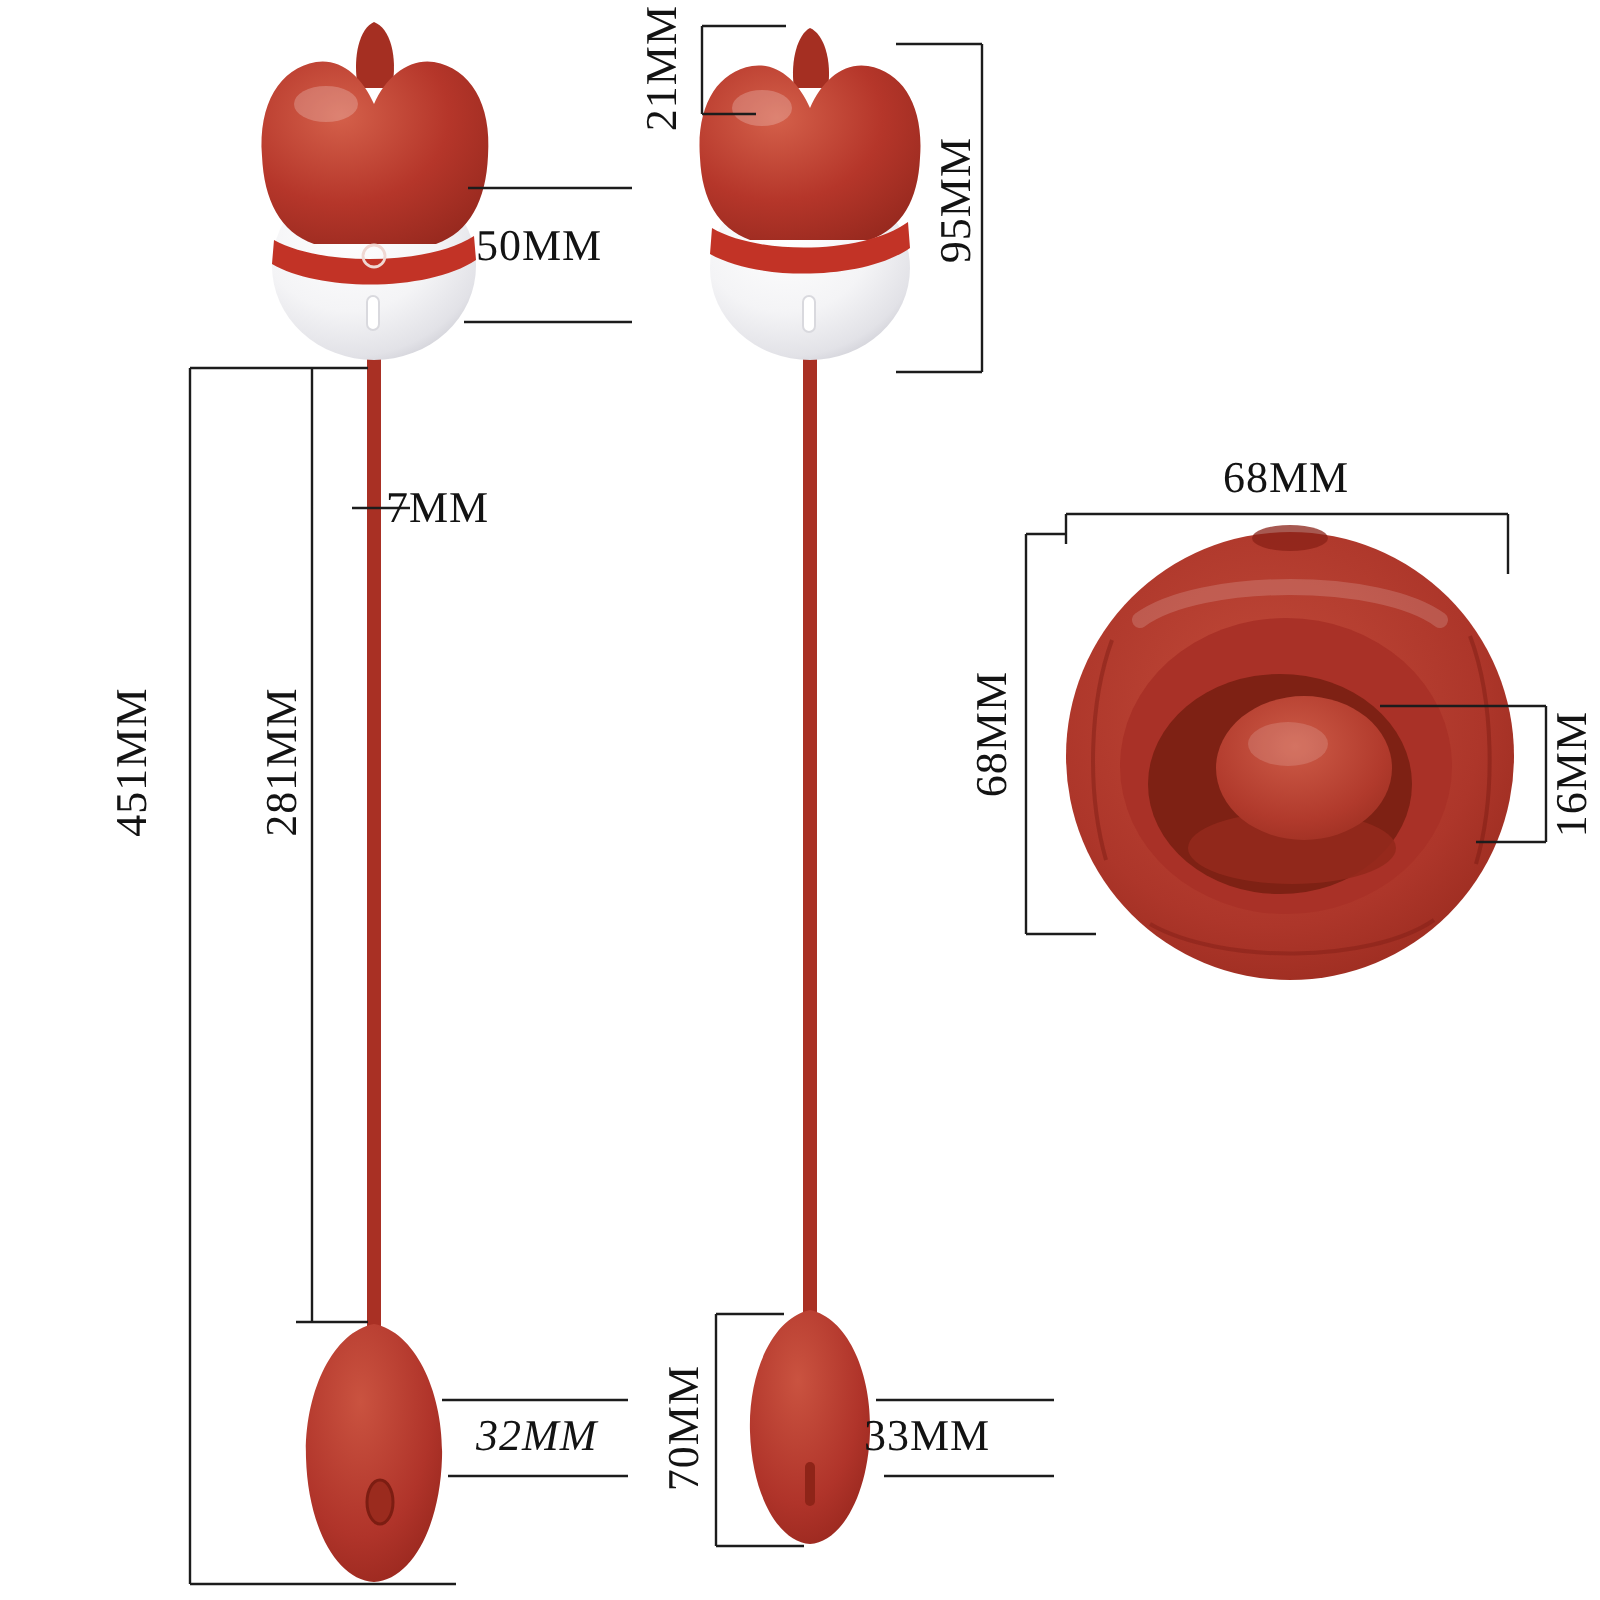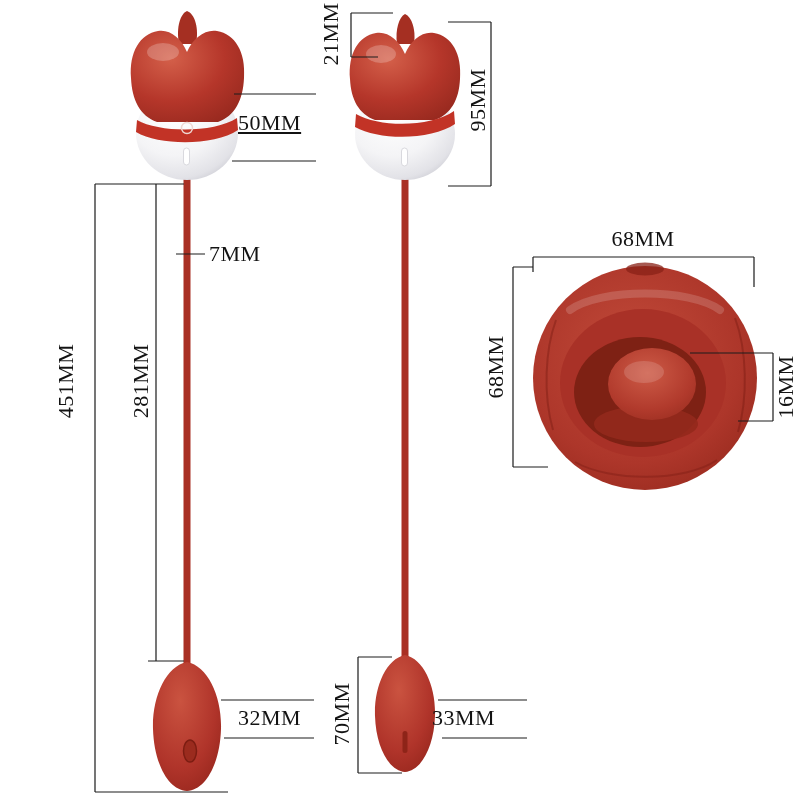--- a/index.html
+++ b/index.html
@@ -113,25 +113,25 @@
          M221 700 H314 M224 738 H314
          M351 13 V57   M351 13 H393   M351 57 H378
          M491 22 V186  M448 22 H491   M448 186 H491
          M358 657 V773 M358 657 H392  M358 773 H402
          M438 700 H527 M442 738 H527
          M533 257 H754 M533 257 V272  M754 257 V287
          M513 267 V467 M513 267 H533  M513 467 H548
          M690 353 H773 M738 421 H773  M773 353 V421" stroke="#1c1c1c" stroke-width="1.2" fill="none"></path>
   </svg>
 
-  <div class="dim" style="left:238px; top:110px;text-decoration:underline;">50MM</div>
-  <div class="dim" style="left:209px; top:241px;">7MM</div>
+  <div class="dim" style="left:238px; top:110px;">50MM</div>
+  <div class="dim" style="left:193px; top:241px;">7MM</div>
   <div class="dim v" style="left:101px; top:368px;">281MM</div>
   <div class="dim v" style="left:26px;  top:368px;">451MM</div>
-  <div class="dim" style="left:238px; top:705px;">32MM</div>
+  <div class="dim" style="left:238px; top:705px;font-style:italic;">32MM</div>
 
   <div class="dim v" style="left:291px; top:21px;">21MM</div>
   <div class="dim v" style="left:438px; top:87px;">95MM</div>
   <div class="dim v" style="left:302px; top:701px;">70MM</div>
   <div class="dim" style="left:432px; top:705px;">33MM</div>
 
   <div class="dim center" style="left:595px; top:226px; width:96px;">68MM</div>
   <div class="dim v" style="left:456px; top:354px;">68MM</div>
   <div class="dim v" style="left:746px; top:374px;">16MM</div>
 

